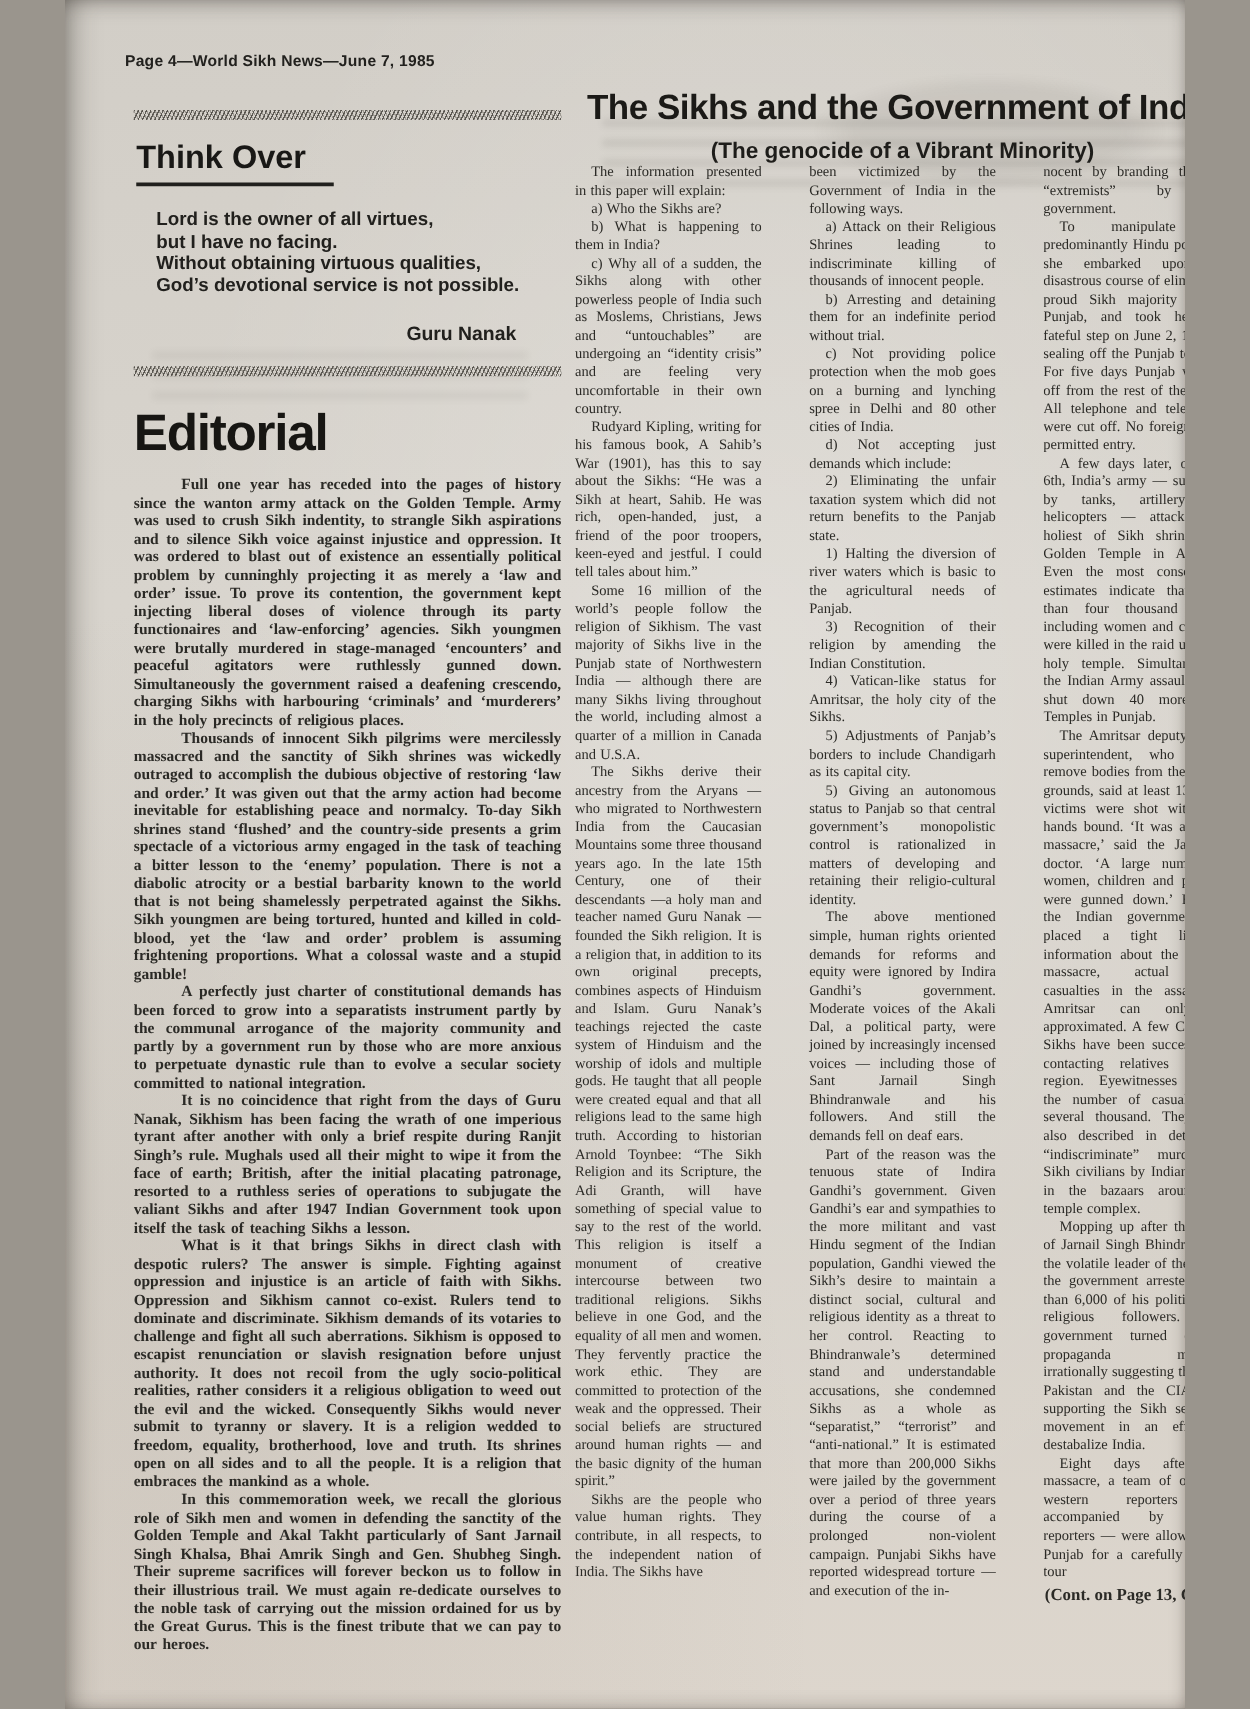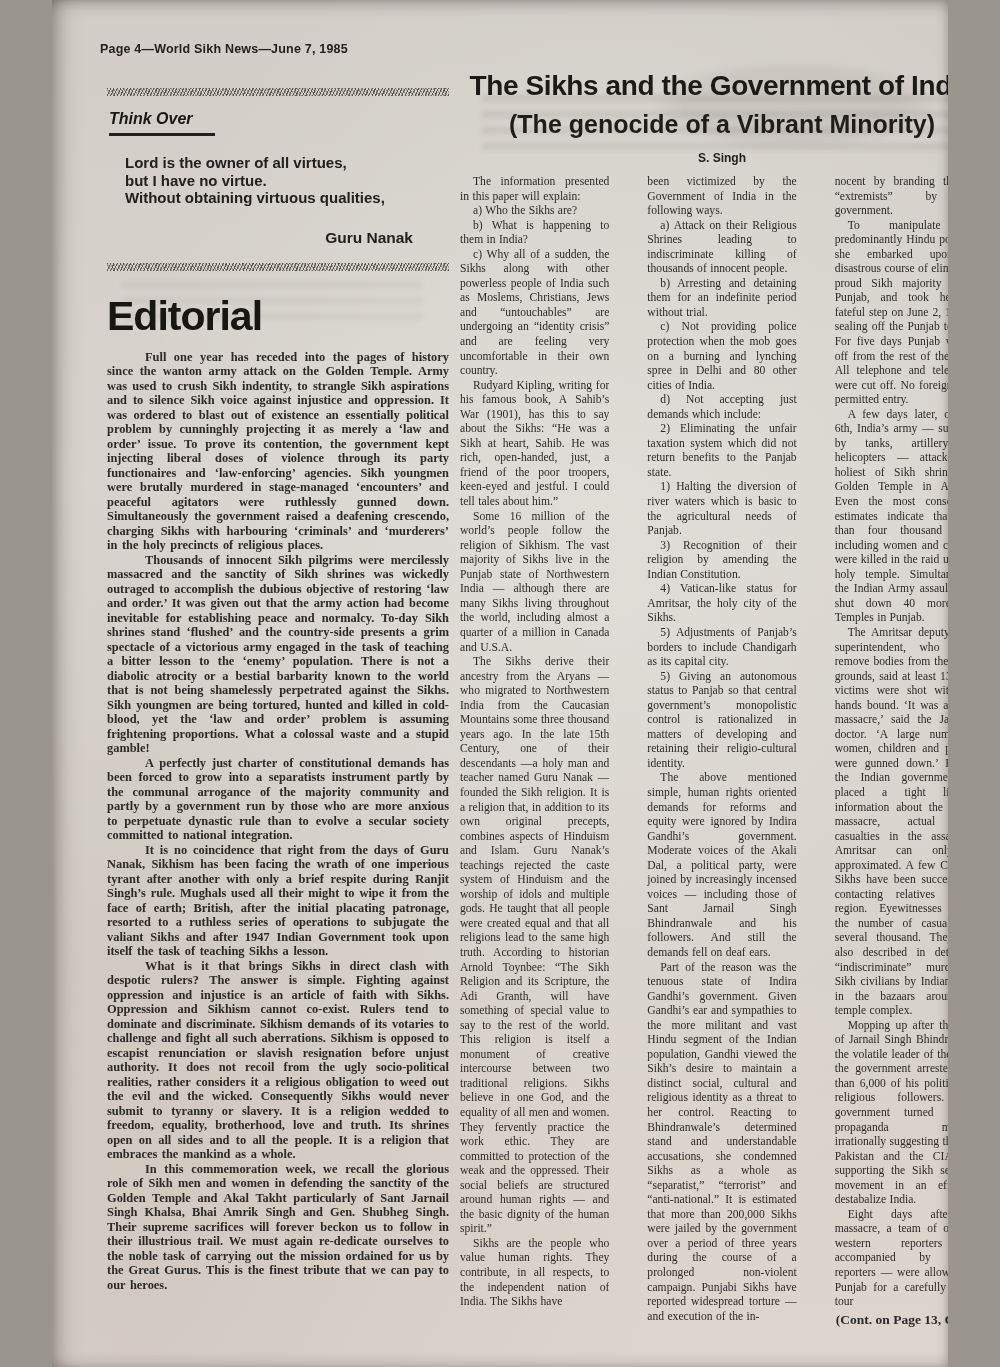--- a/index.html
+++ b/index.html
@@ -36,24 +36,23 @@
   .hatch{
     height:8px;width:100%;
     background:
       repeating-linear-gradient(115deg, rgba(74,71,65,.85) 0 1px, transparent 1px 3px),
       repeating-linear-gradient(62deg, rgba(120,116,108,.6) 0 1px, transparent 1px 3px);
   }
   .think-heading{
     display:inline-block;
     margin:14px 0 2px 2px;
     font-family:"Liberation Sans",sans-serif;
-    font-weight:bold;font-size:16px;color:#191816;
+    font-weight:bold;font-size:26px;color:#191816;
     border-bottom:3.5px solid #21201d;
     padding:0 22px 5px 0;
-    font-style:italic;
   }
   .quote{margin:16px 0 0 18px;}
   .quote .par{
     margin:0;font-family:"Liberation Sans",sans-serif;
     font-weight:bold;font-size:15px;line-height:17.5px;color:#21201d;text-indent:0;
   }
   .attribution{
     margin:22px 36px 16px 0;text-align:right;
     font-family:"Liberation Sans",sans-serif;font-weight:bold;font-size:15.5px;color:#21201d;
   }
@@ -72,21 +71,21 @@
   
   .article{position:absolute;left:408px;top:70px;width:524px;}
   .article-title{
     margin:0;text-align:center;
     font-family:"Liberation Sans",sans-serif;
     font-weight:bold;font-size:28px;letter-spacing:-.4px;color:#1b1a17;
   }
   .article-subtitle{
     margin:8px 0 0 0;text-align:center;
     font-family:"Liberation Sans",sans-serif;
-    font-weight:bold;font-size:25px;color:#1e1d1a;
+    font-weight:bold;font-size:18px;color:#1e1d1a;
   }
   .article-byline{
     margin:12px 0 10px 0;text-align:center;
     font-family:"Liberation Sans",sans-serif;
     font-weight:bold;font-size:12px;color:#22211e;
   }
   .columns{display:flex;gap:38px;}
   .col{width:159px;height:1185px;overflow:hidden;}
   .col .par{
     margin:0;text-align:justify;text-indent:13px;
@@ -114,22 +113,23 @@
 
   <div class="page-header">Page 4—World Sikh News—June 7, 1985</div>
 
   <div class="left-region">
     <div class="hatch"></div>
 
     <div>
       <div class="think-heading">Think Over</div>
       <div class="quote">
           <p class="par">Lord is the owner of all virtues,</p>
-          <p class="par">but I have no virtue.</p>
+          <p class="par">but I have no facing.</p>
           <p class="par">Without obtaining virtuous qualities,</p>
+          <p class="par">God’s devotional service is not possible.</p>
         </div>
       <div class="attribution">Guru Nanak</div>
     </div>
 
     <div class="hatch"></div>
 
     <div>
       <h2 class="editorial-heading">Editorial</h2>
       <div class="editorial-body">
           <p class="par">Full one year has receded into the pages of history since the wanton army attack on the Golden Temple. Army was used to crush Sikh indentity, to strangle Sikh aspirations and to silence Sikh voice against injustice and oppression. It was ordered to blast out of existence an essentially political problem by cunninghly projecting it as merely a ‘law and order’ issue. To prove its contention, the government kept injecting liberal doses of violence through its party functionaires and ‘law-enforcing’ agencies. Sikh youngmen were brutally murdered in stage-managed ‘encounters’ and peaceful agitators were ruthlessly gunned down. Simultaneously the government raised a deafening crescendo, charging Sikhs with harbouring ‘criminals’ and ‘murderers’ in the holy precincts of religious places.</p>
@@ -138,21 +138,20 @@
           <p class="par">It is no coincidence that right from the days of Guru Nanak, Sikhism has been facing the wrath of one imperious tyrant after another with only a brief respite during Ranjit Singh’s rule. Mughals used all their might to wipe it from the face of earth; British, after the initial placating patronage, resorted to a ruthless series of operations to subjugate the valiant Sikhs and after 1947 Indian Government took upon itself the task of teaching Sikhs a lesson.</p>
           <p class="par">What is it that brings Sikhs in direct clash with despotic rulers? The answer is simple. Fighting against oppression and injustice is an article of faith with Sikhs. Oppression and Sikhism cannot co-exist. Rulers tend to dominate and discriminate. Sikhism demands of its votaries to challenge and fight all such aberrations. Sikhism is opposed to escapist renunciation or slavish resignation before unjust authority. It does not recoil from the ugly socio-political realities, rather considers it a religious obligation to weed out the evil and the wicked. Consequently Sikhs would never submit to tyranny or slavery. It is a religion wedded to freedom, equality, brotherhood, love and truth. Its shrines open on all sides and to all the people. It is a religion that embraces the mankind as a whole.</p>
           <p class="par">In this commemoration week, we recall the glorious role of Sikh men and women in defending the sanctity of the Golden Temple and Akal Takht particularly of Sant Jarnail Singh Khalsa, Bhai Amrik Singh and Gen. Shubheg Singh. Their supreme sacrifices will forever beckon us to follow in their illustrious trail. We must again re-dedicate ourselves to the noble task of carrying out the mission ordained for us by the Great Gurus. This is the finest tribute that we can pay to our heroes.</p>
         </div>
     </div>
   </div>
 
   <div class="article">
     <h1 class="article-title">The Sikhs and the Government of India</h1>
     <div class="article-subtitle">(The genocide of a Vibrant Minority)</div>
-    <div class="article-byline">S. Singh</div>
 
     <div class="columns">
       <div class="col">
           <p class="par">The information presented in this paper will explain:</p>
           <p class="par">a) Who the Sikhs are?</p>
           <p class="par">b) What is happening to them in India?</p>
           <p class="par">c) Why all of a sudden, the Sikhs along with other powerless people of India such as Moslems, Christians, Jews and “untouchables” are undergoing an “identity crisis” and are feeling very uncomfortable in their own country.</p>
           <p class="par">Rudyard Kipling, writing for his famous book, A Sahib’s War (1901), has this to say about the Sikhs: “He was a Sikh at heart, Sahib. He was rich, open-handed, just, a friend of the poor troopers, keen-eyed and jestful. I could tell tales about him.”</p>
           <p class="par">Some 16 million of the world’s people follow the religion of Sikhism. The vast majority of Sikhs live in the Punjab state of Northwestern India — although there are many Sikhs living throughout the world, including almost a quarter of a million in Canada and U.S.A.</p>
           <p class="par">The Sikhs derive their ancestry from the Aryans — who migrated to Northwestern India from the Caucasian Mountains some three thousand years ago. In the late 15th Century, one of their descendants —a holy man and teacher named Guru Nanak — founded the Sikh religion. It is a religion that, in addition to its own original precepts, combines aspects of Hinduism and Islam. Guru Nanak’s teachings rejected the caste system of Hinduism and the worship of idols and multiple gods. He taught that all people were created equal and that all religions lead to the same high truth. According to historian Arnold Toynbee: “The Sikh Religion and its Scripture, the Adi Granth, will have something of special value to say to the rest of the world. This religion is itself a monument of creative intercourse between two traditional religions. Sikhs believe in one God, and the equality of all men and women. They fervently practice the work ethic. They are committed to protection of the weak and the oppressed. Their social beliefs are structured around human rights — and the basic dignity of the human spirit.”</p>

